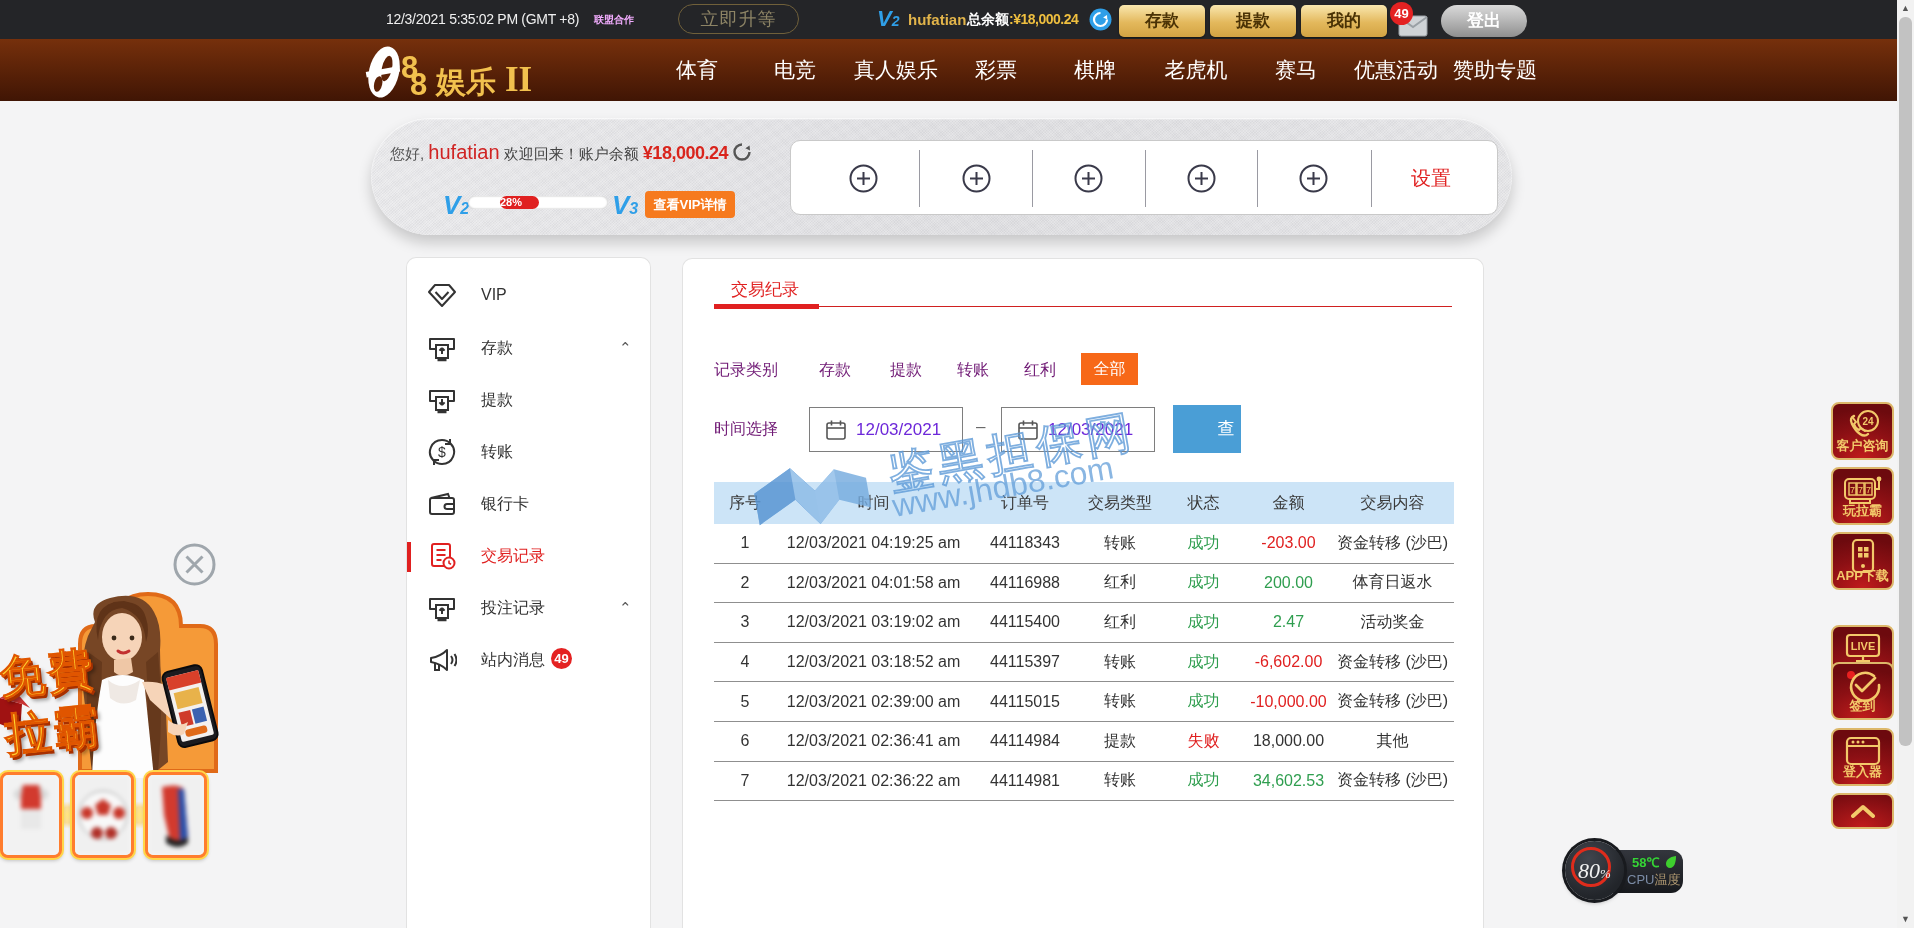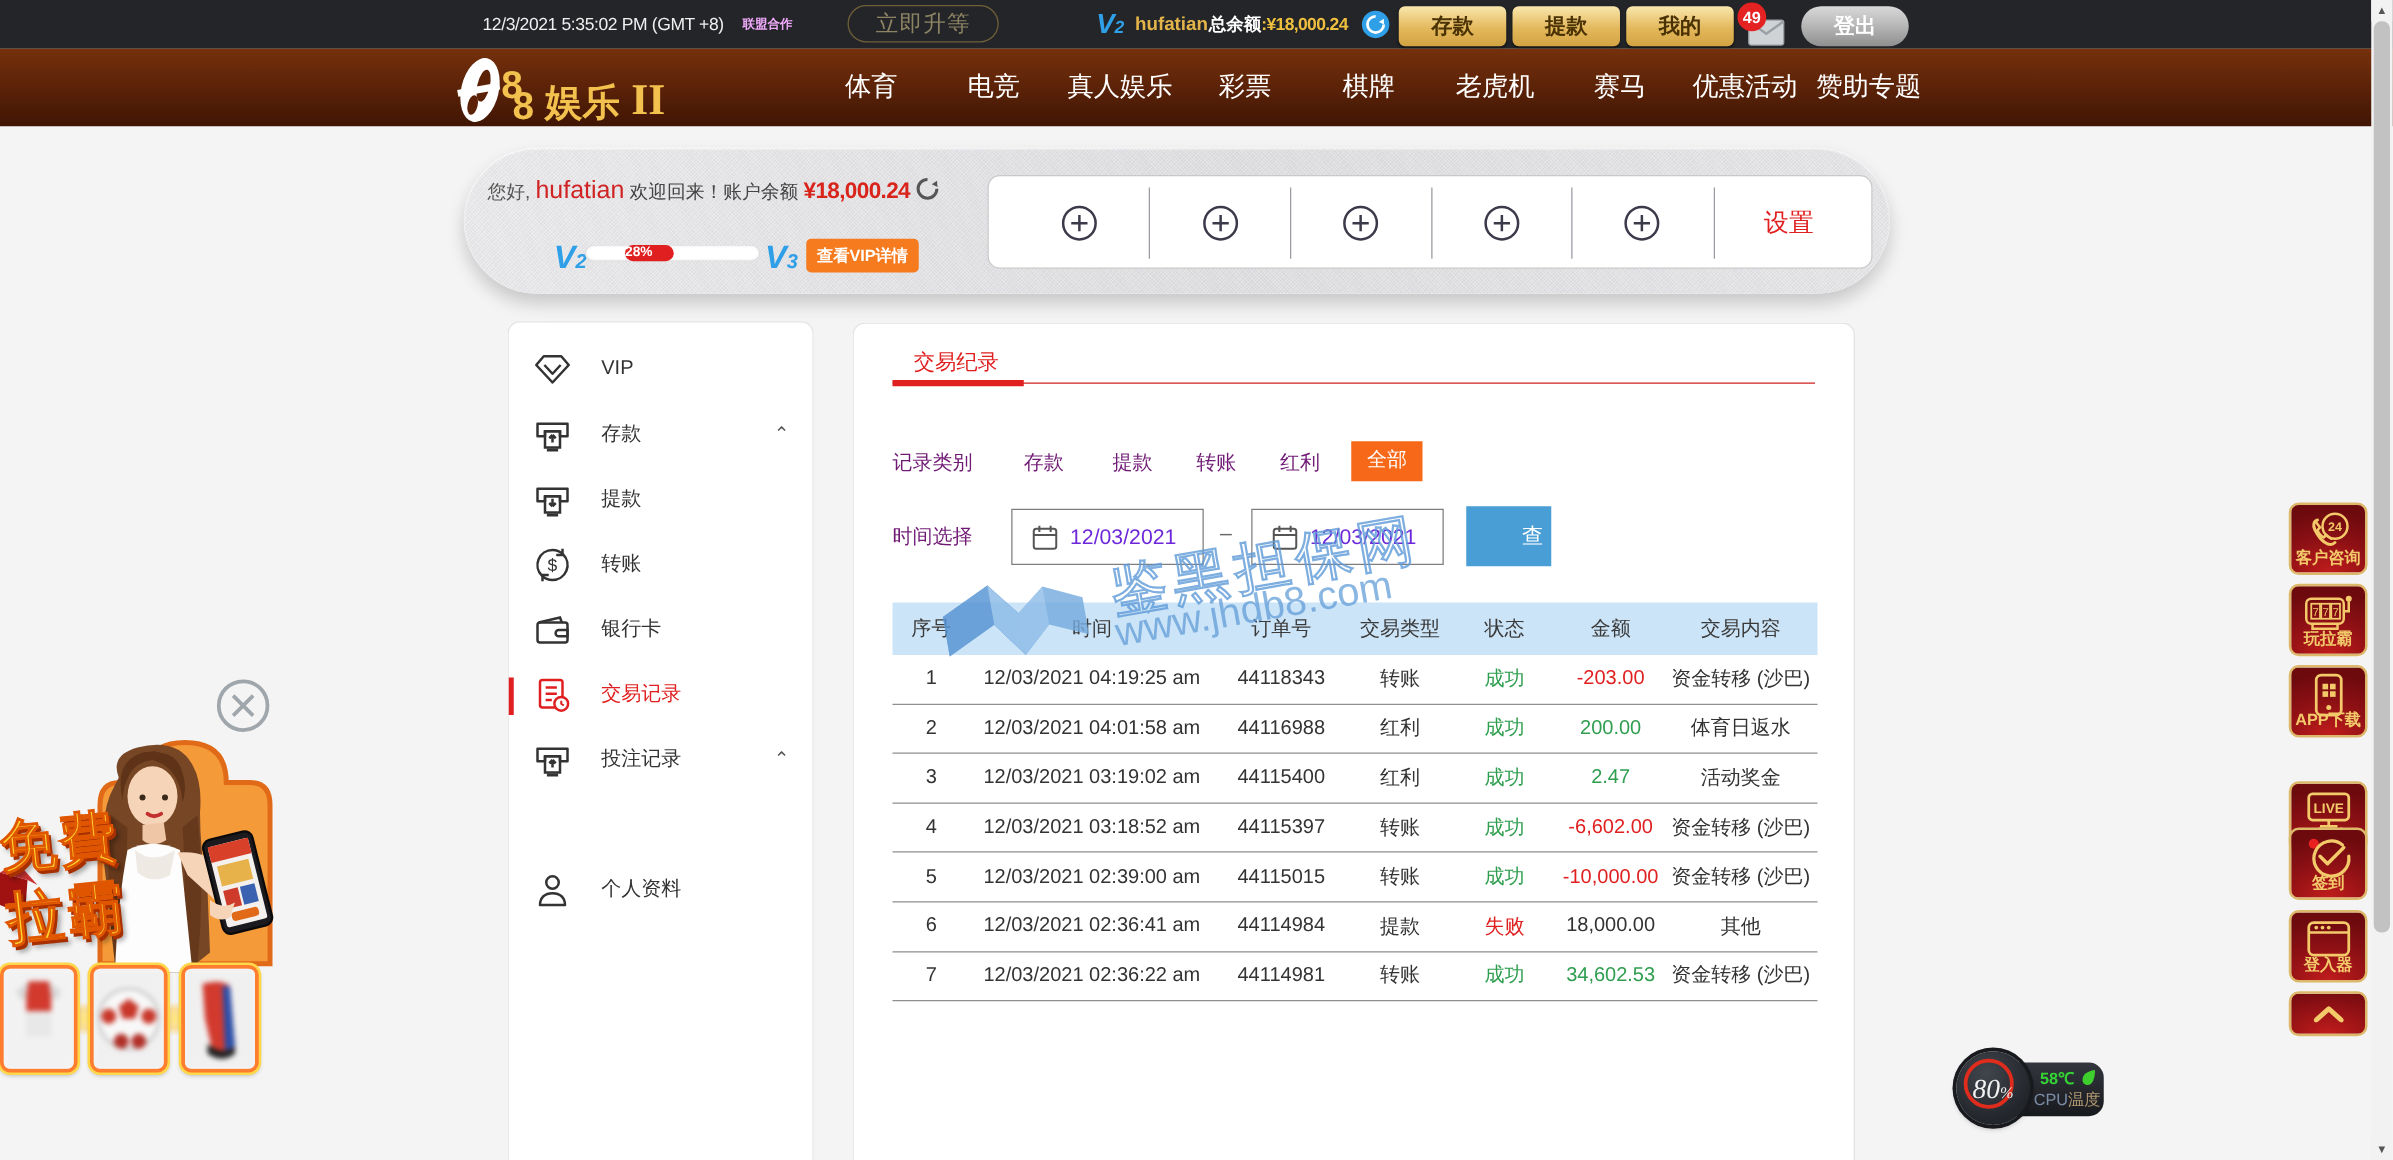--- a/index.html
+++ b/index.html
@@ -246,26 +246,27 @@
     <div class="sitem" style="top:324px;">
       <svg class="ic" viewBox="0 0 30 30">
           <path d="M3 6h24v10h-6v-4H9v4H3z" fill="none" stroke="#333" stroke-width="2" stroke-linejoin="round"></path>
           <rect x="9" y="12" width="12" height="13" fill="none" stroke="#333" stroke-width="2"></rect>
           <path d="M15 21v-6m0 0l-2.6 2.6M15 15l2.6 2.6" stroke="#333" stroke-width="2" fill="none"></path>
           <path d="M10.5 27h9" stroke="#333" stroke-width="2.5"></path>
         </svg>
       <span class="lb">投注记录</span>
         <span class="chev">⌃</span>
     </div>
-    <div class="sitem" style="top:428px;">
-      <svg class="ic" viewBox="0 0 30 30">
-          <circle cx="15" cy="9" r="5" fill="none" stroke="#333" stroke-width="2"></circle>
-          <path d="M5 27c0-6 4-9.5 10-9.5S25 21 25 27z" fill="none" stroke="#333" stroke-width="2" stroke-linejoin="round"></path>
-        </svg>
-      <span class="lb">个人资料</span>
+    <div class="sitem" style="top:376px;">
+      <svg class="ic" viewBox="0 0 30 30">
+          <path d="M4 13c6-1 12-4 16-8v20c-4-4-10-7-16-8z" fill="none" stroke="#333" stroke-width="2" stroke-linejoin="round"></path>
+          <path d="M4 13v4M8 18v7h4v-6" stroke="#333" stroke-width="2" fill="none"></path>
+          <path d="M24 11q3 4 0 8M27.5 9q4 6 0 12" stroke="#333" stroke-width="2" fill="none"></path>
+        </svg>
+      <span class="lb">站内消息<span class="sbadge">49</span></span>
     </div>
     <div id="actbar"></div>
   </div>
 
   <div id="main">
     <div id="tab1">交易纪录</div>
     <div id="redthin"></div>
     <div id="redthick"></div>
     <div id="filters">
       <span class="ftlabel" style="left:0;">记录类别</span>

